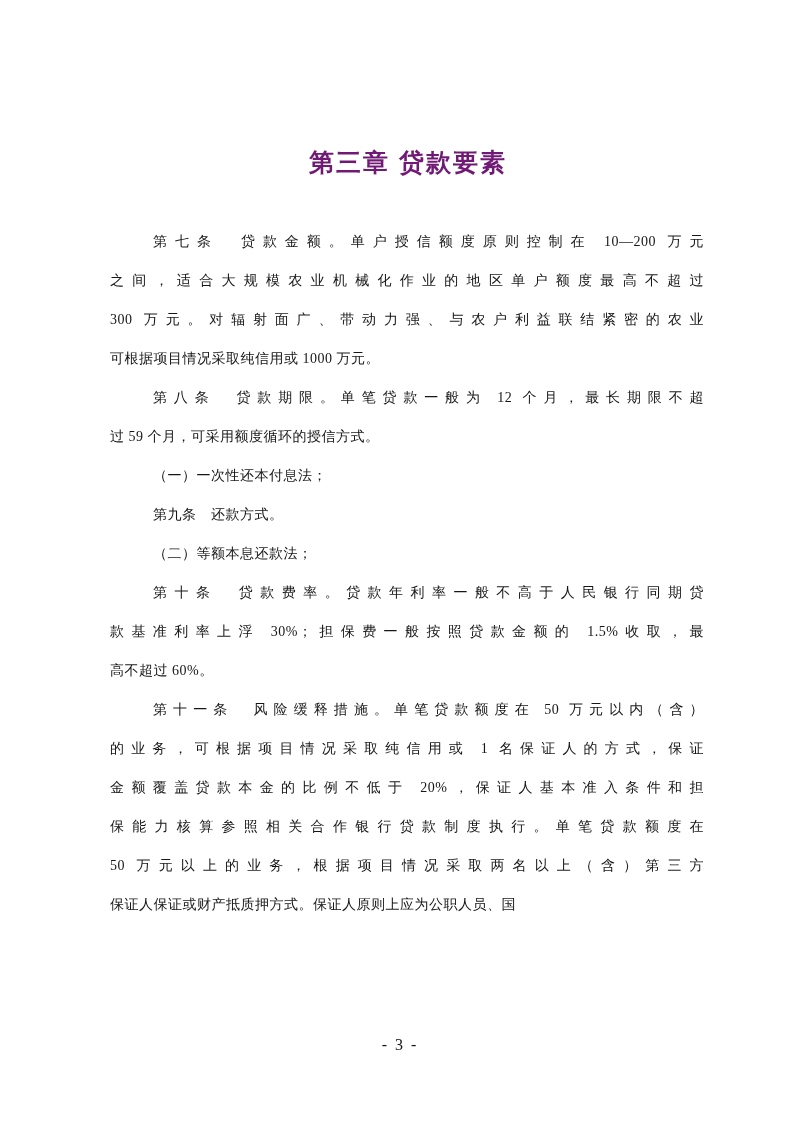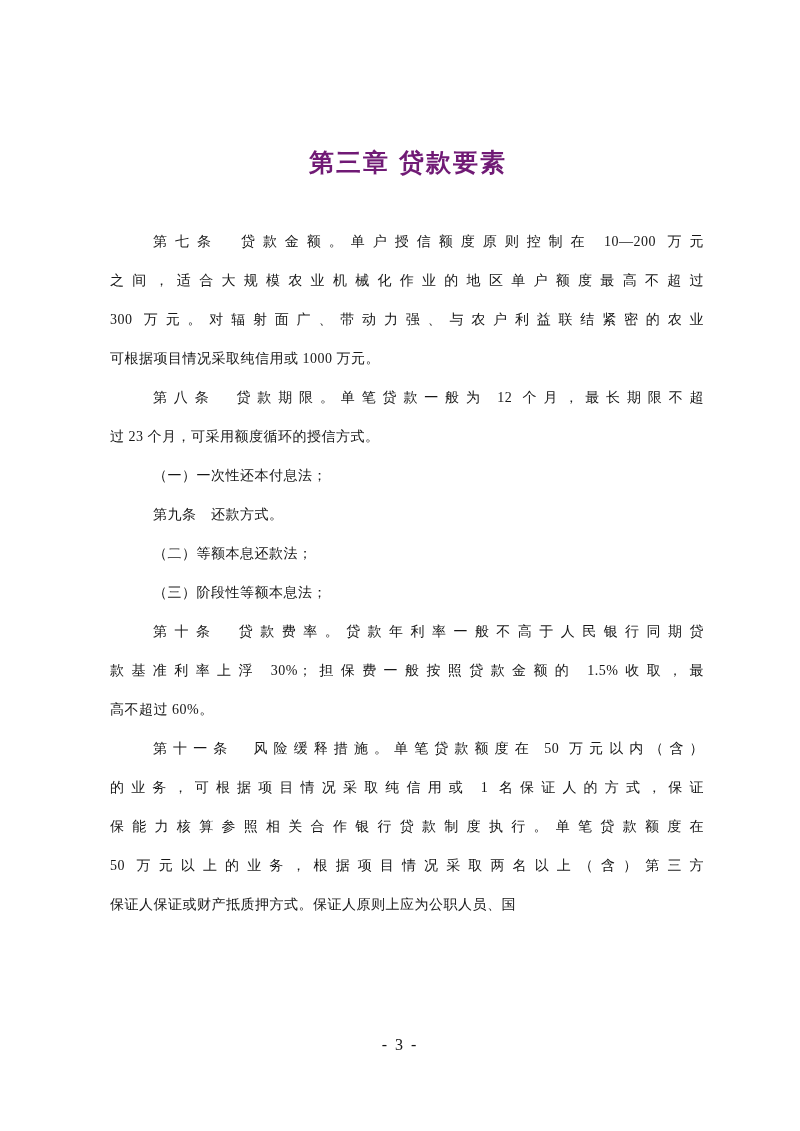--- a/index.html
+++ b/index.html
@@ -73,42 +73,40 @@
 
   <div class="doc-body">
       <div class="para">
         <div class="line indent">第七条　贷款金额。单户授信额度原则控制在 10—200 万元</div>
         <div class="line">之间，适合大规模农业机械化作业的地区单户额度最高不超过</div>
         <div class="line">300 万元。对辐射面广、带动力强、与农户利益联结紧密的农业</div>
         <div class="line last">可根据项目情况采取纯信用或 1000 万元。</div>
       </div>
       <div class="para">
         <div class="line indent">第八条　贷款期限。单笔贷款一般为 12 个月，最长期限不超</div>
-        <div class="line last">过 23 个月，可采用额度循环的授信方式。</div>
+        <div class="line last">过 59 个月，可采用额度循环的授信方式。</div>
       </div>
       <div class="para">
         <div class="line indent last">（一）一次性还本付息法；</div>
       </div>
       <div class="para">
         <div class="line indent last">第九条　还款方式。</div>
       </div>
       <div class="para">
         <div class="line indent last">（二）等额本息还款法；</div>
       </div>
       <div class="para">
-        <div class="line indent last">（三）阶段性等额本息法；</div>
-      </div>
-      <div class="para">
         <div class="line indent">第十条　贷款费率。贷款年利率一般不高于人民银行同期贷</div>
         <div class="line">款基准利率上浮 30%；担保费一般按照贷款金额的 1.5%收取，最</div>
         <div class="line last">高不超过 60%。</div>
       </div>
       <div class="para">
         <div class="line indent">第十一条　风险缓释措施。单笔贷款额度在 50 万元以内（含）</div>
         <div class="line">的业务，可根据项目情况采取纯信用或 1 名保证人的方式，保证</div>
+        <div class="line">金额覆盖贷款本金的比例不低于 20%，保证人基本准入条件和担</div>
         <div class="line">保能力核算参照相关合作银行贷款制度执行。单笔贷款额度在</div>
         <div class="line">50 万元以上的业务，根据项目情况采取两名以上（含）第三方</div>
         <div class="line last">保证人保证或财产抵质押方式。保证人原则上应为公职人员、国</div>
       </div>
     </div>
 
   <div class="page-number">- 3 -</div>
 </div>
 
 </body></html>

